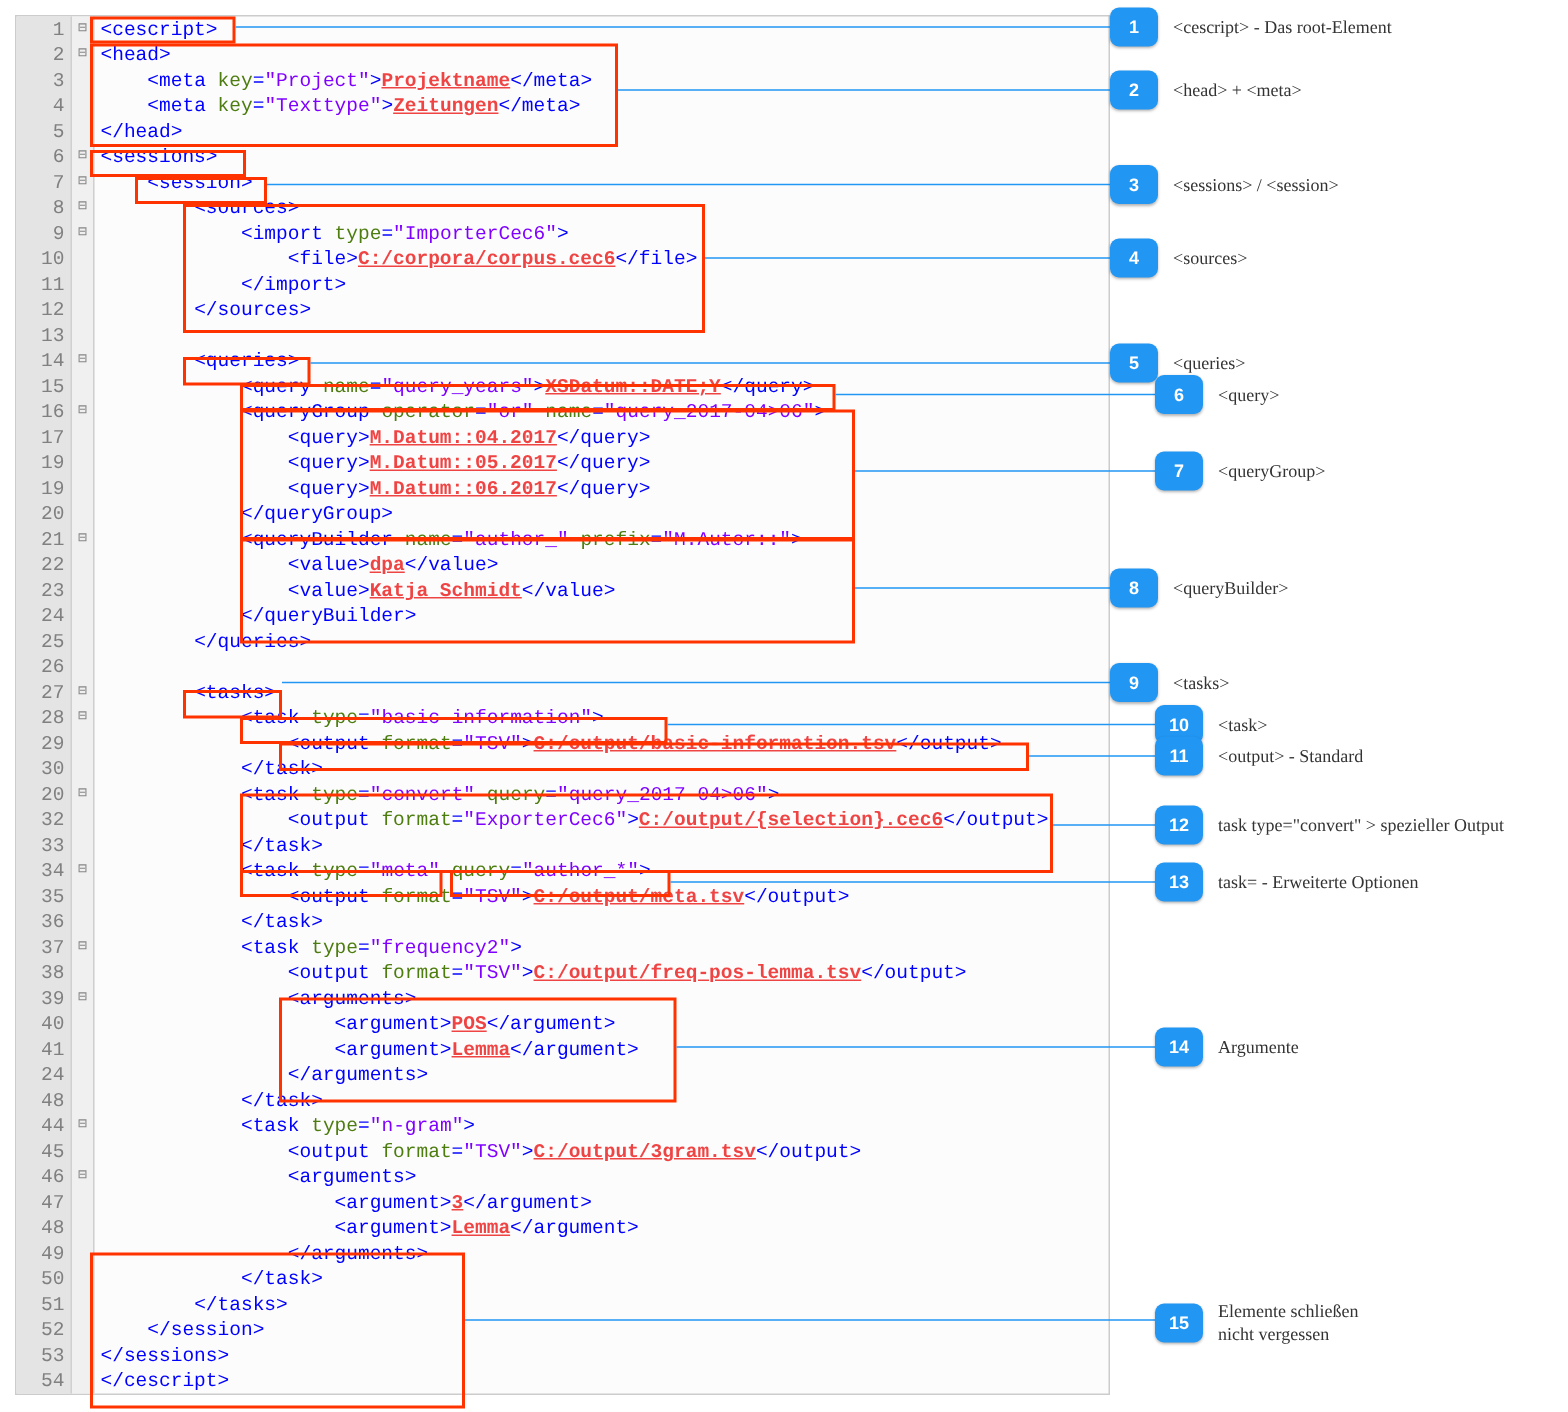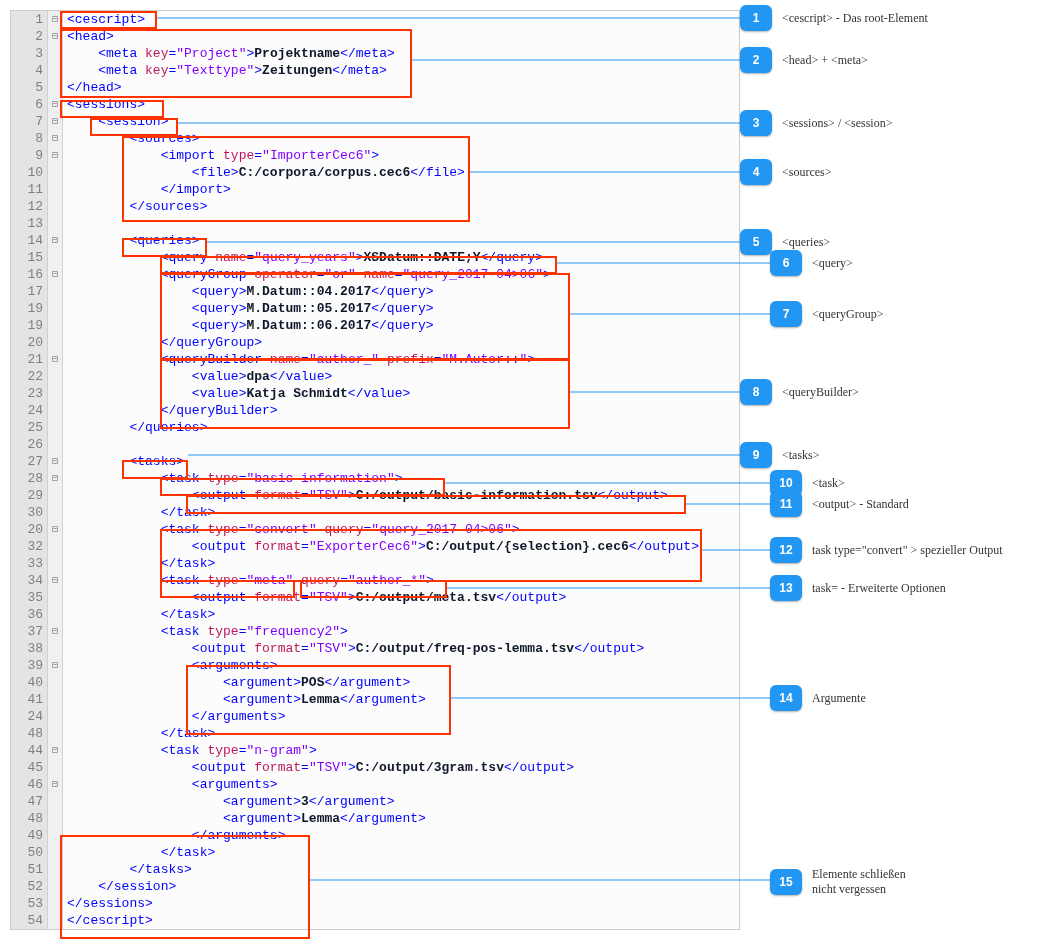--- a/index.html
+++ b/index.html
@@ -42,23 +42,23 @@
   }
   .code {
     flex: 1;
     padding-left: 4px;
     white-space: pre;
     color: #000;
     position: relative;
   }
   .ln { height: 17px; line-height: 17px; }
   .t-blue { color: #0000ff; }
-  .t-red  { color: #be185d; }
+  .t-red  { color: #4d7c0f; }
   .t-purp { color: #8000ff; }
-  .t-blk  { color: #0f172a; font-weight: bold; }
+  .t-blk  { color: #ef4444; font-weight: bold; text-decoration: underline; }
   .hl-box {
     position: absolute;
     border: 2px solid #ff3300;
     pointer-events: none;
     box-sizing: border-box;
   }
   .annot-area {
     flex: 1;
     position: relative;
   }

